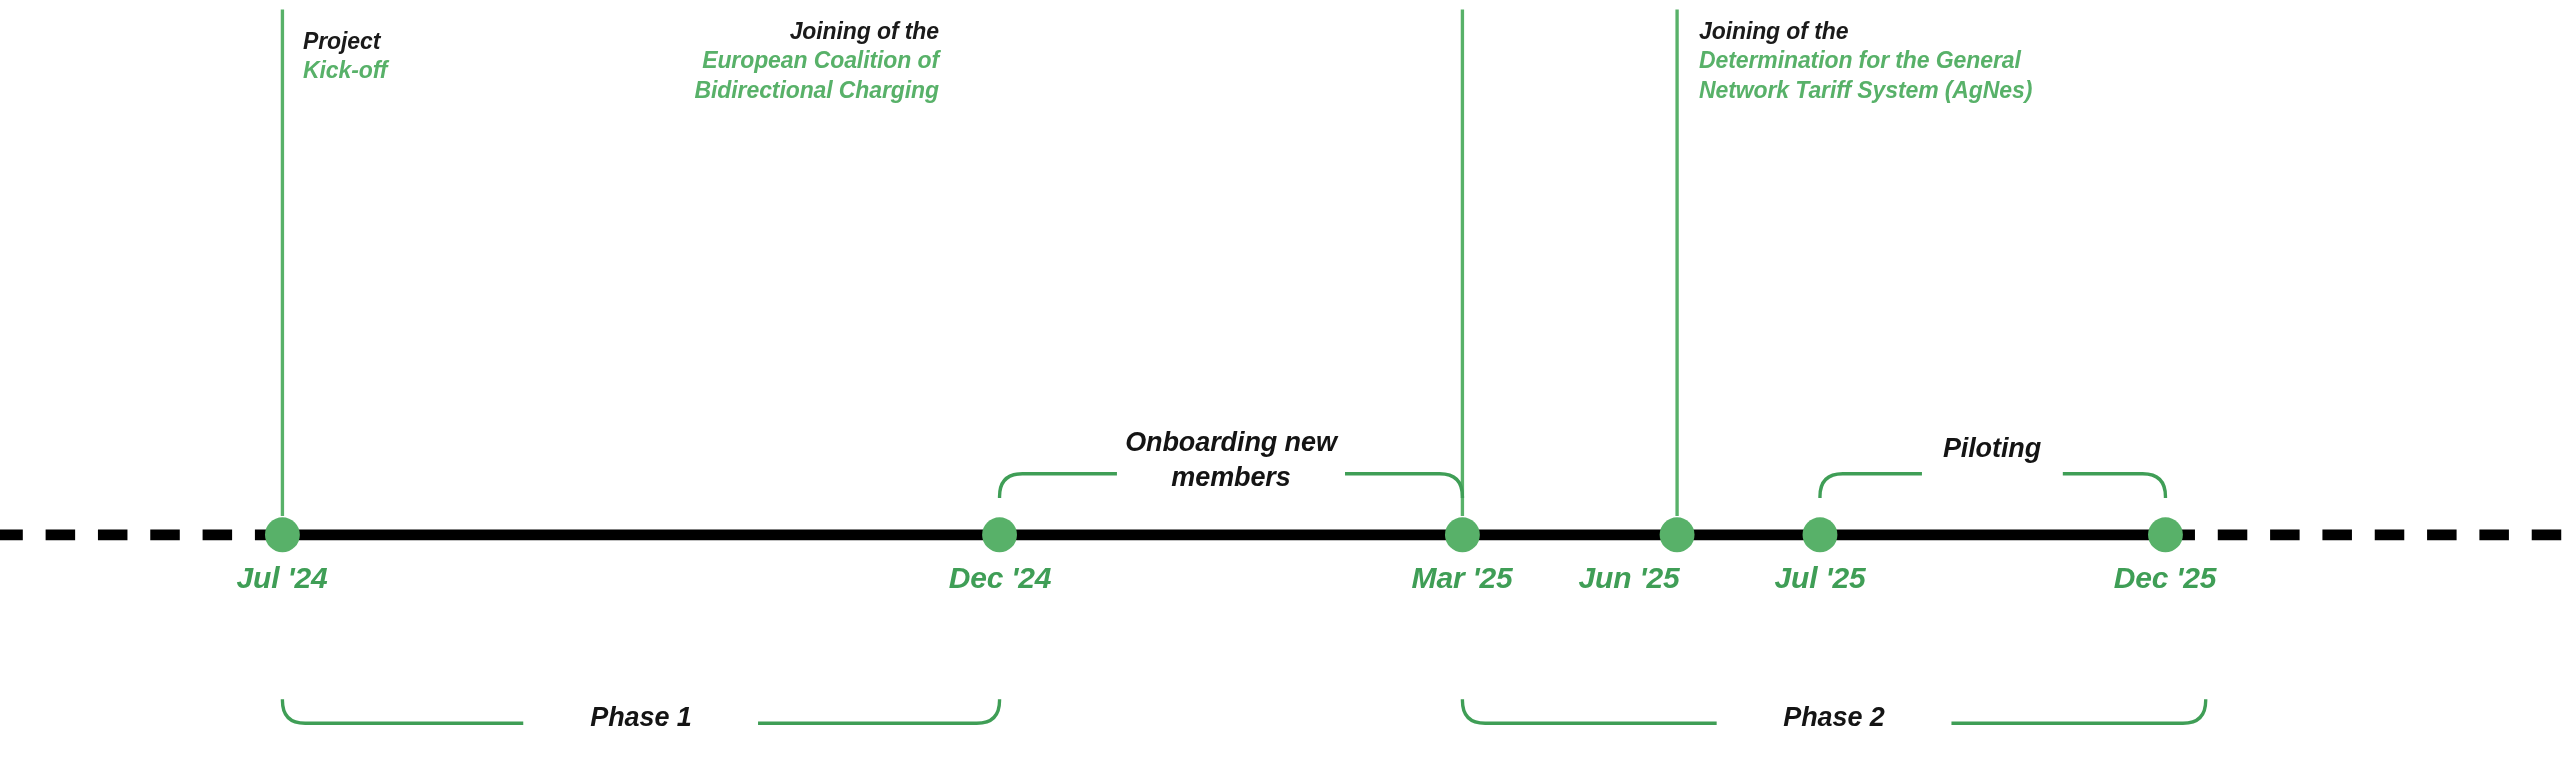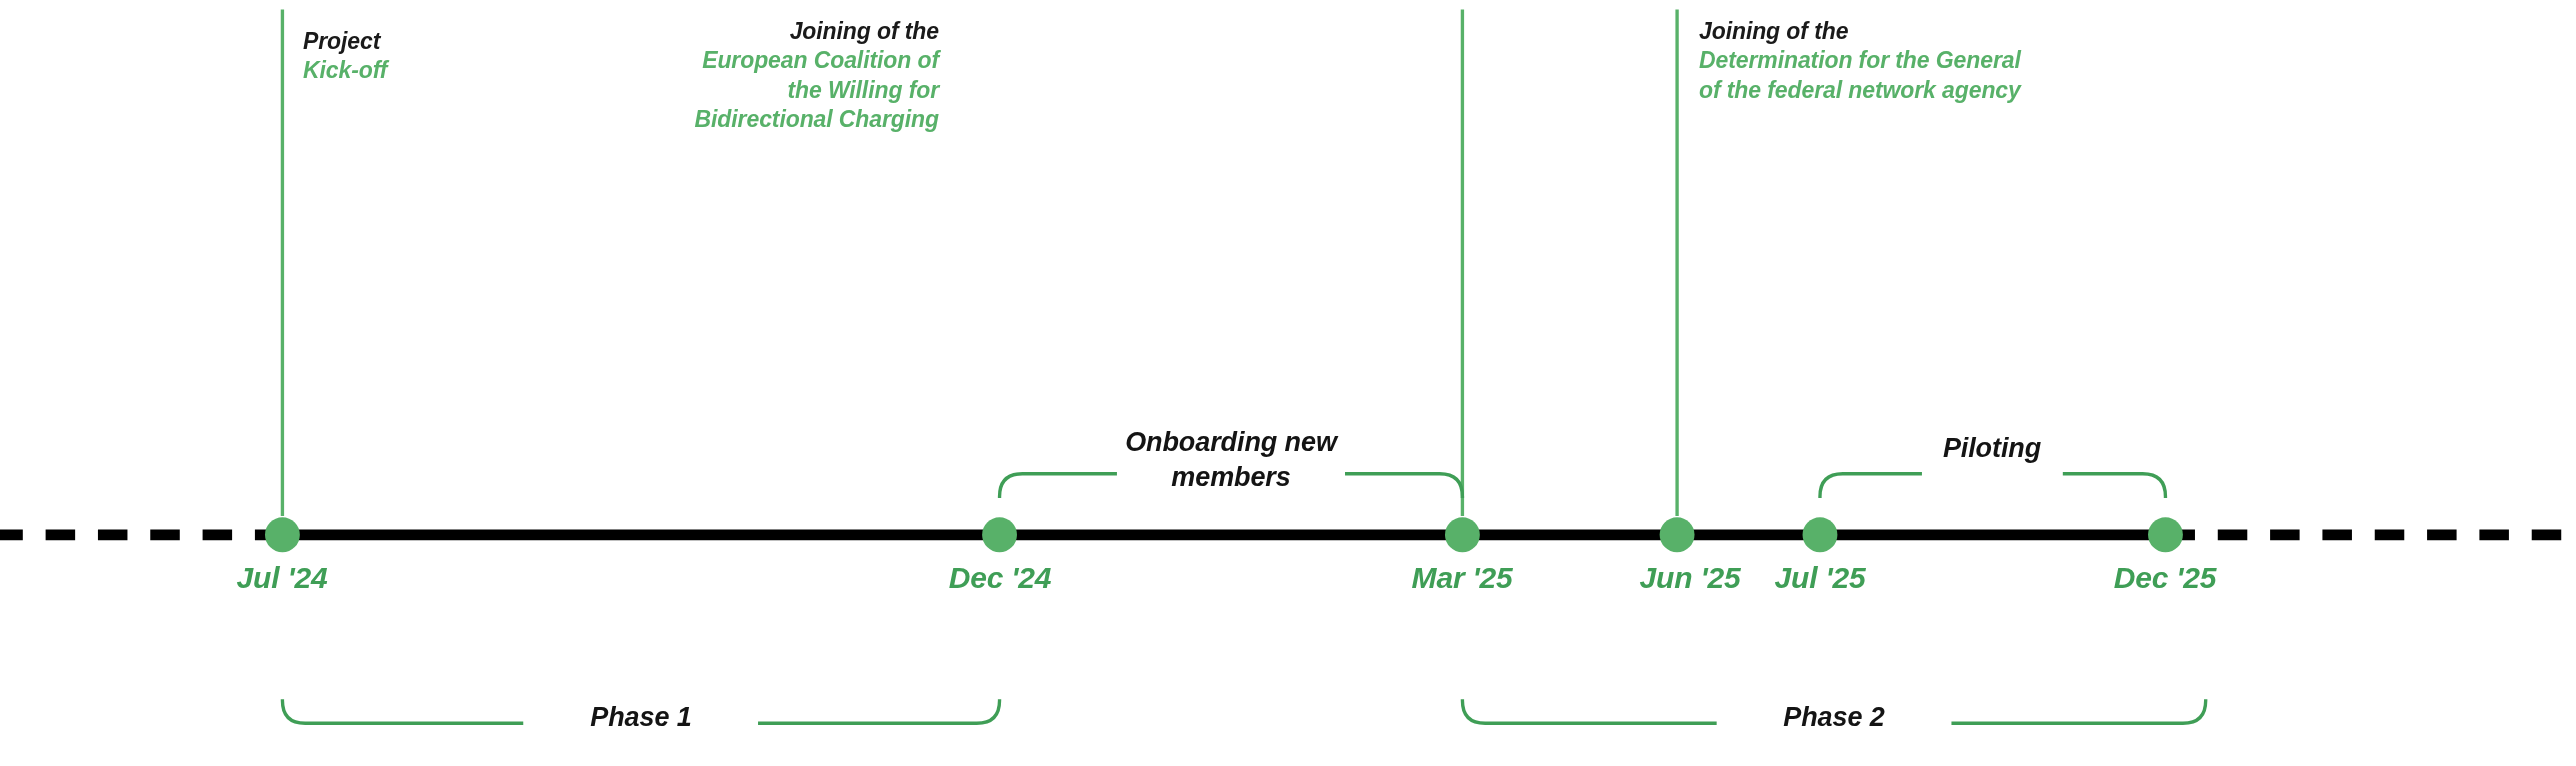--- a/index.html
+++ b/index.html
@@ -119,34 +119,33 @@
   </svg>
 
   <div id="callout-layer">
       <div class="callout align-left" style="top: 27px; width: 470px; left: 303px;">
         <span class="headline">Project</span>
         <span class="body">Kick-off</span>
       </div>
       <div class="callout align-right" style="top: 17px; width: 503px; left: 436px;">
         <span class="headline">Joining of the</span>
         <span class="body">European Coalition of</span>
-        <span class="body">the Willing for</span>
         <span class="body">Bidirectional Charging</span>
       </div>
       <div class="callout align-left" style="top: 17px; width: 550px; left: 1699px;">
         <span class="headline">Joining of the</span>
         <span class="body">Determination for the General</span>
-        <span class="body">of the federal network agency</span>
+        <span class="body">Network Tariff System (AgNes)</span>
       </div>
     </div>
   <div id="date-layer">
       <div class="date-label" style="left: 282px; top: 561px;">Jul '24</div>
       <div class="date-label" style="left: 1000px; top: 561px;">Dec '24</div>
       <div class="date-label" style="left: 1462px; top: 561px;">Mar '25</div>
-      <div class="date-label" style="left: 1690px; top: 561px;">Jun '25</div>
+      <div class="date-label" style="left: 1629px; top: 561px;">Jun '25</div>
       <div class="date-label" style="left: 1820px; top: 561px;">Jul '25</div>
       <div class="date-label" style="left: 2165px; top: 561px;">Dec '25</div>
     </div>
   <div id="span-caption-layer">
       <div class="span-caption" style="left: 1231px; top: 415px; width: 349px; margin-left: 0px; margin-top: 10px;">Onboarding new
 members</div>
       <div class="span-caption" style="left: 1992px; top: 431px; width: 349px; margin-left: 0px;">Piloting</div>
     </div>
   <div id="phase-caption-layer">
       <div class="phase-caption" style="left: 641px; top: 702px;">Phase 1</div>

